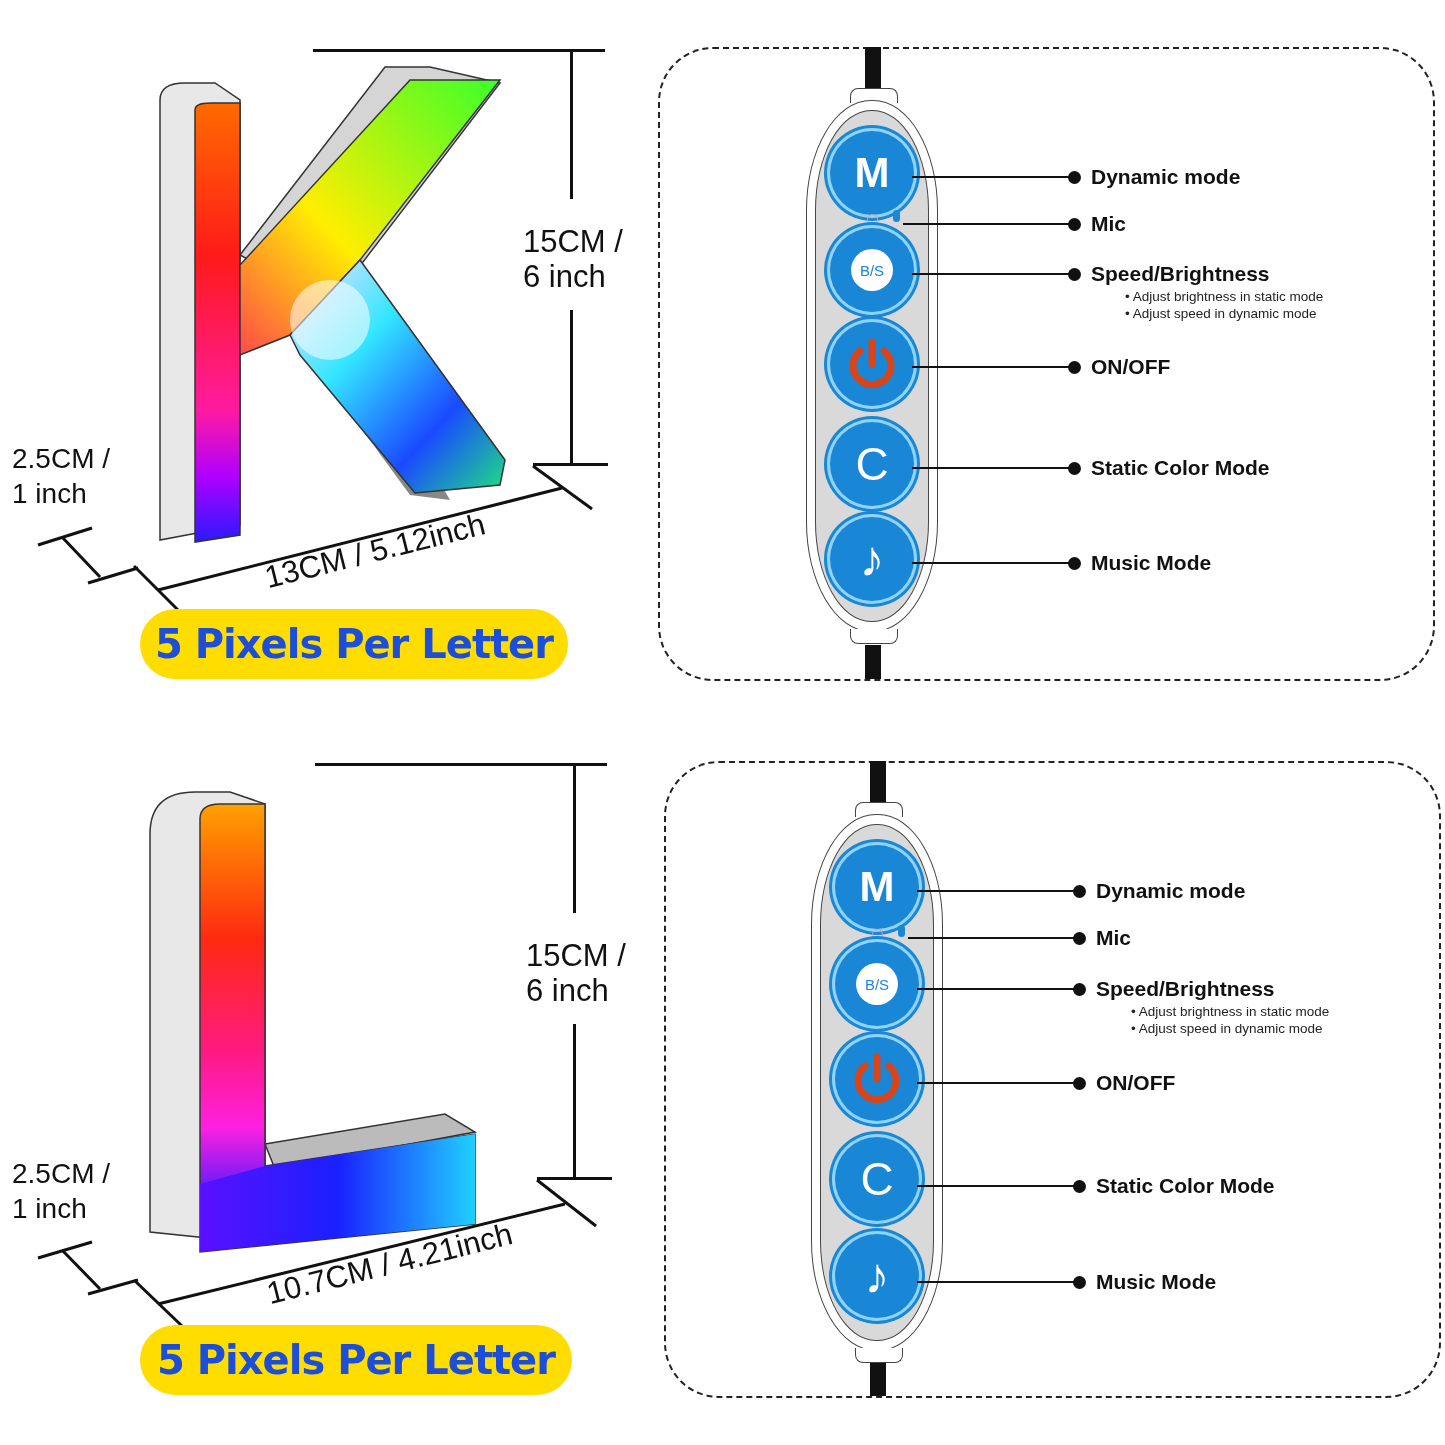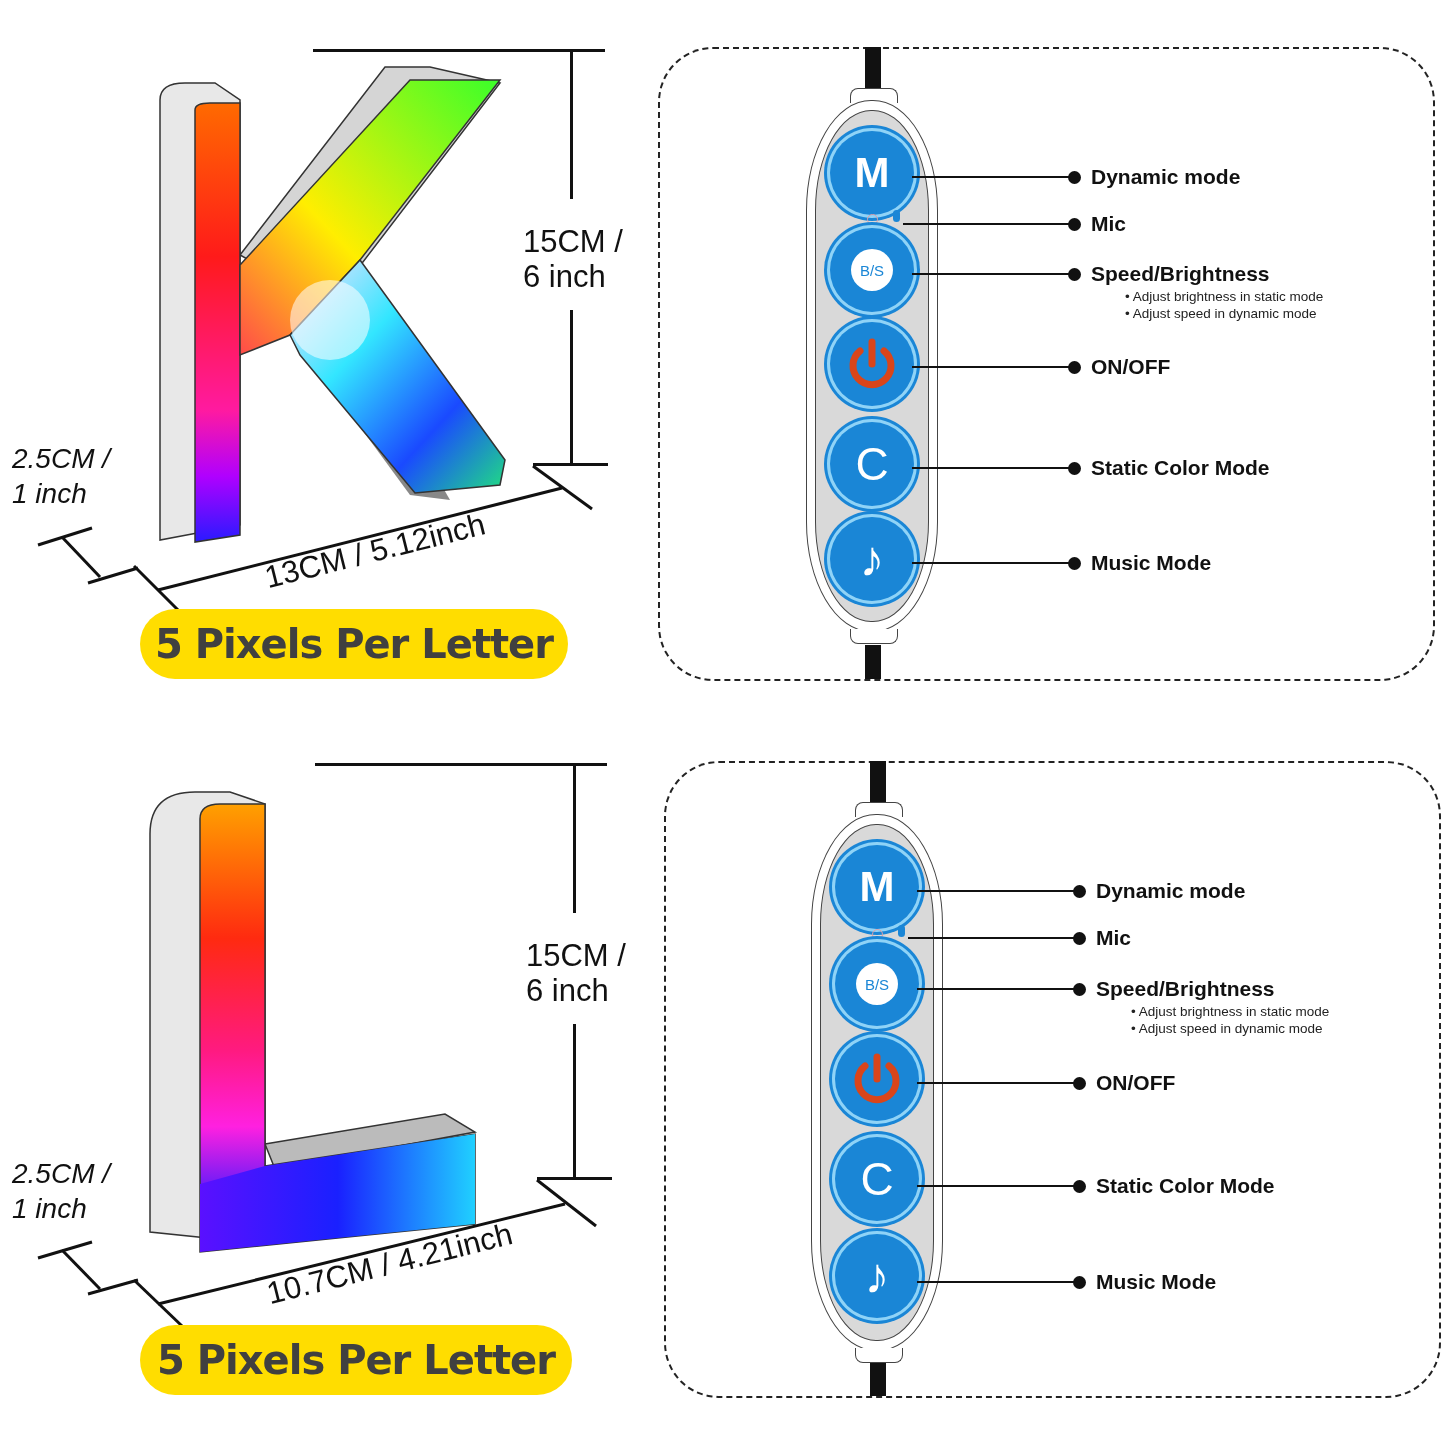--- a/index.html
+++ b/index.html
@@ -1,21 +1,21 @@
 <!DOCTYPE html>
 <html><head>
 <meta charset="utf-8">
 <style>
   html,body{margin:0;padding:0;background:#fff;}
   body{width:1445px;height:1445px;position:relative;overflow:hidden;font-family:"Liberation Sans",sans-serif;color:#111;}
   .panel{position:absolute;left:0;width:1445px;height:722px;}
   .abs{position:absolute;}
   .dim-text{position:absolute;font-size:31px;line-height:36px;color:#111;font-family:"Liberation Sans",sans-serif;}
-  .dim-small{position:absolute;font-size:28px;line-height:34px;color:#111;font-style:italic;}
-  .pill{position:absolute;background:#ffdd00;border-radius:40px;display:flex;align-items:center;justify-content:center;font-family:"DejaVu Sans",sans-serif;font-weight:bold;font-size:40px;color:#404040;letter-spacing:-1px;}
+  .dim-small{position:absolute;font-size:28px;line-height:34px;color:#111;}
+  .pill{position:absolute;background:#ffdd00;border-radius:40px;display:flex;align-items:center;justify-content:center;font-family:"DejaVu Sans",sans-serif;font-weight:bold;font-size:40px;color:#1d4ed8;letter-spacing:-1px;}
   .dashbox{position:absolute;border:2.5px dashed #222;border-radius:55px;}
   .callout{position:absolute;display:flex;align-items:center;}
   .callout .line{height:2px;background:#111;}
   .callout .dot{width:13px;height:13px;border-radius:50%;background:#111;margin-left:-2px;}
   .callout .label{font-weight:bold;font-size:21px;margin-left:10px;white-space:nowrap;}
   .subnote{position:absolute;font-size:13.5px;color:#222;line-height:17px;white-space:nowrap;margin-left:32px;}
   .btn{position:absolute;width:84px;height:84px;border-radius:50%;background:#1a86d6;box-shadow:0 0 0 3px #8fd3f7,0 0 0 6px #1a86d6;display:flex;align-items:center;justify-content:center;color:#fff;font-weight:bold;font-size:42px;}
   .rotated{position:absolute;transform-origin:left bottom;white-space:nowrap;font-size:31px;}
 </style>
 </head>

